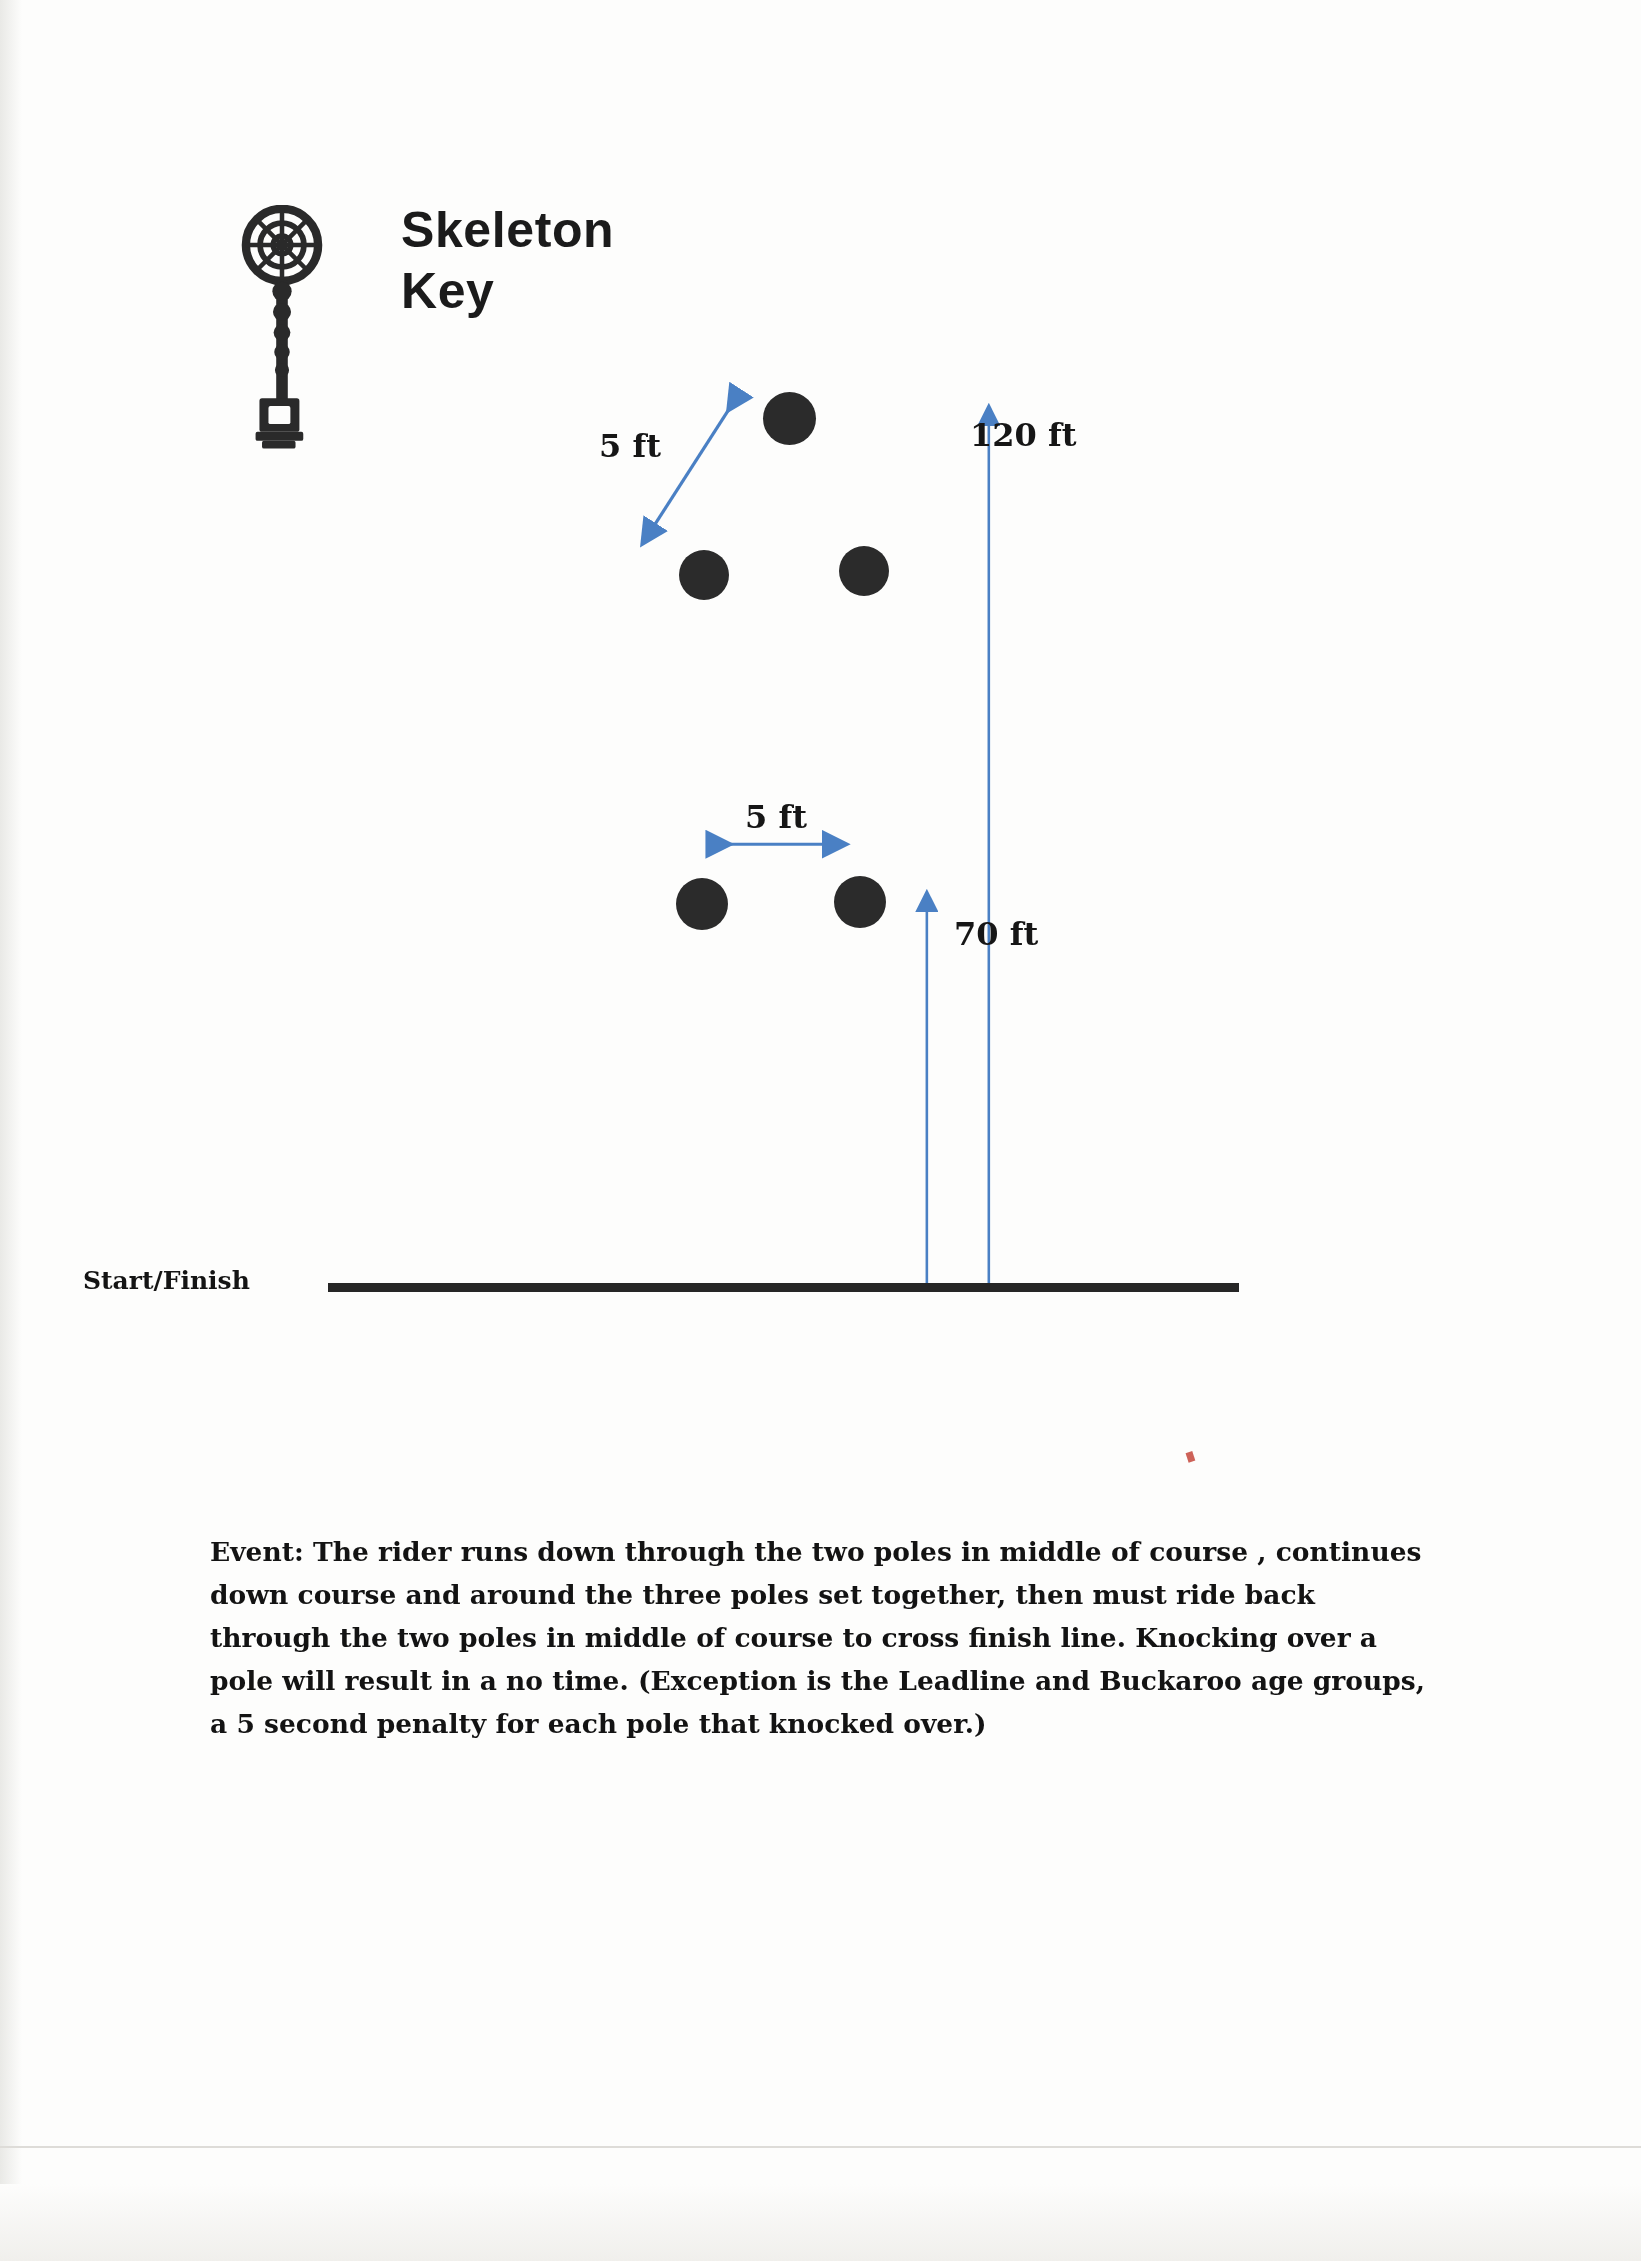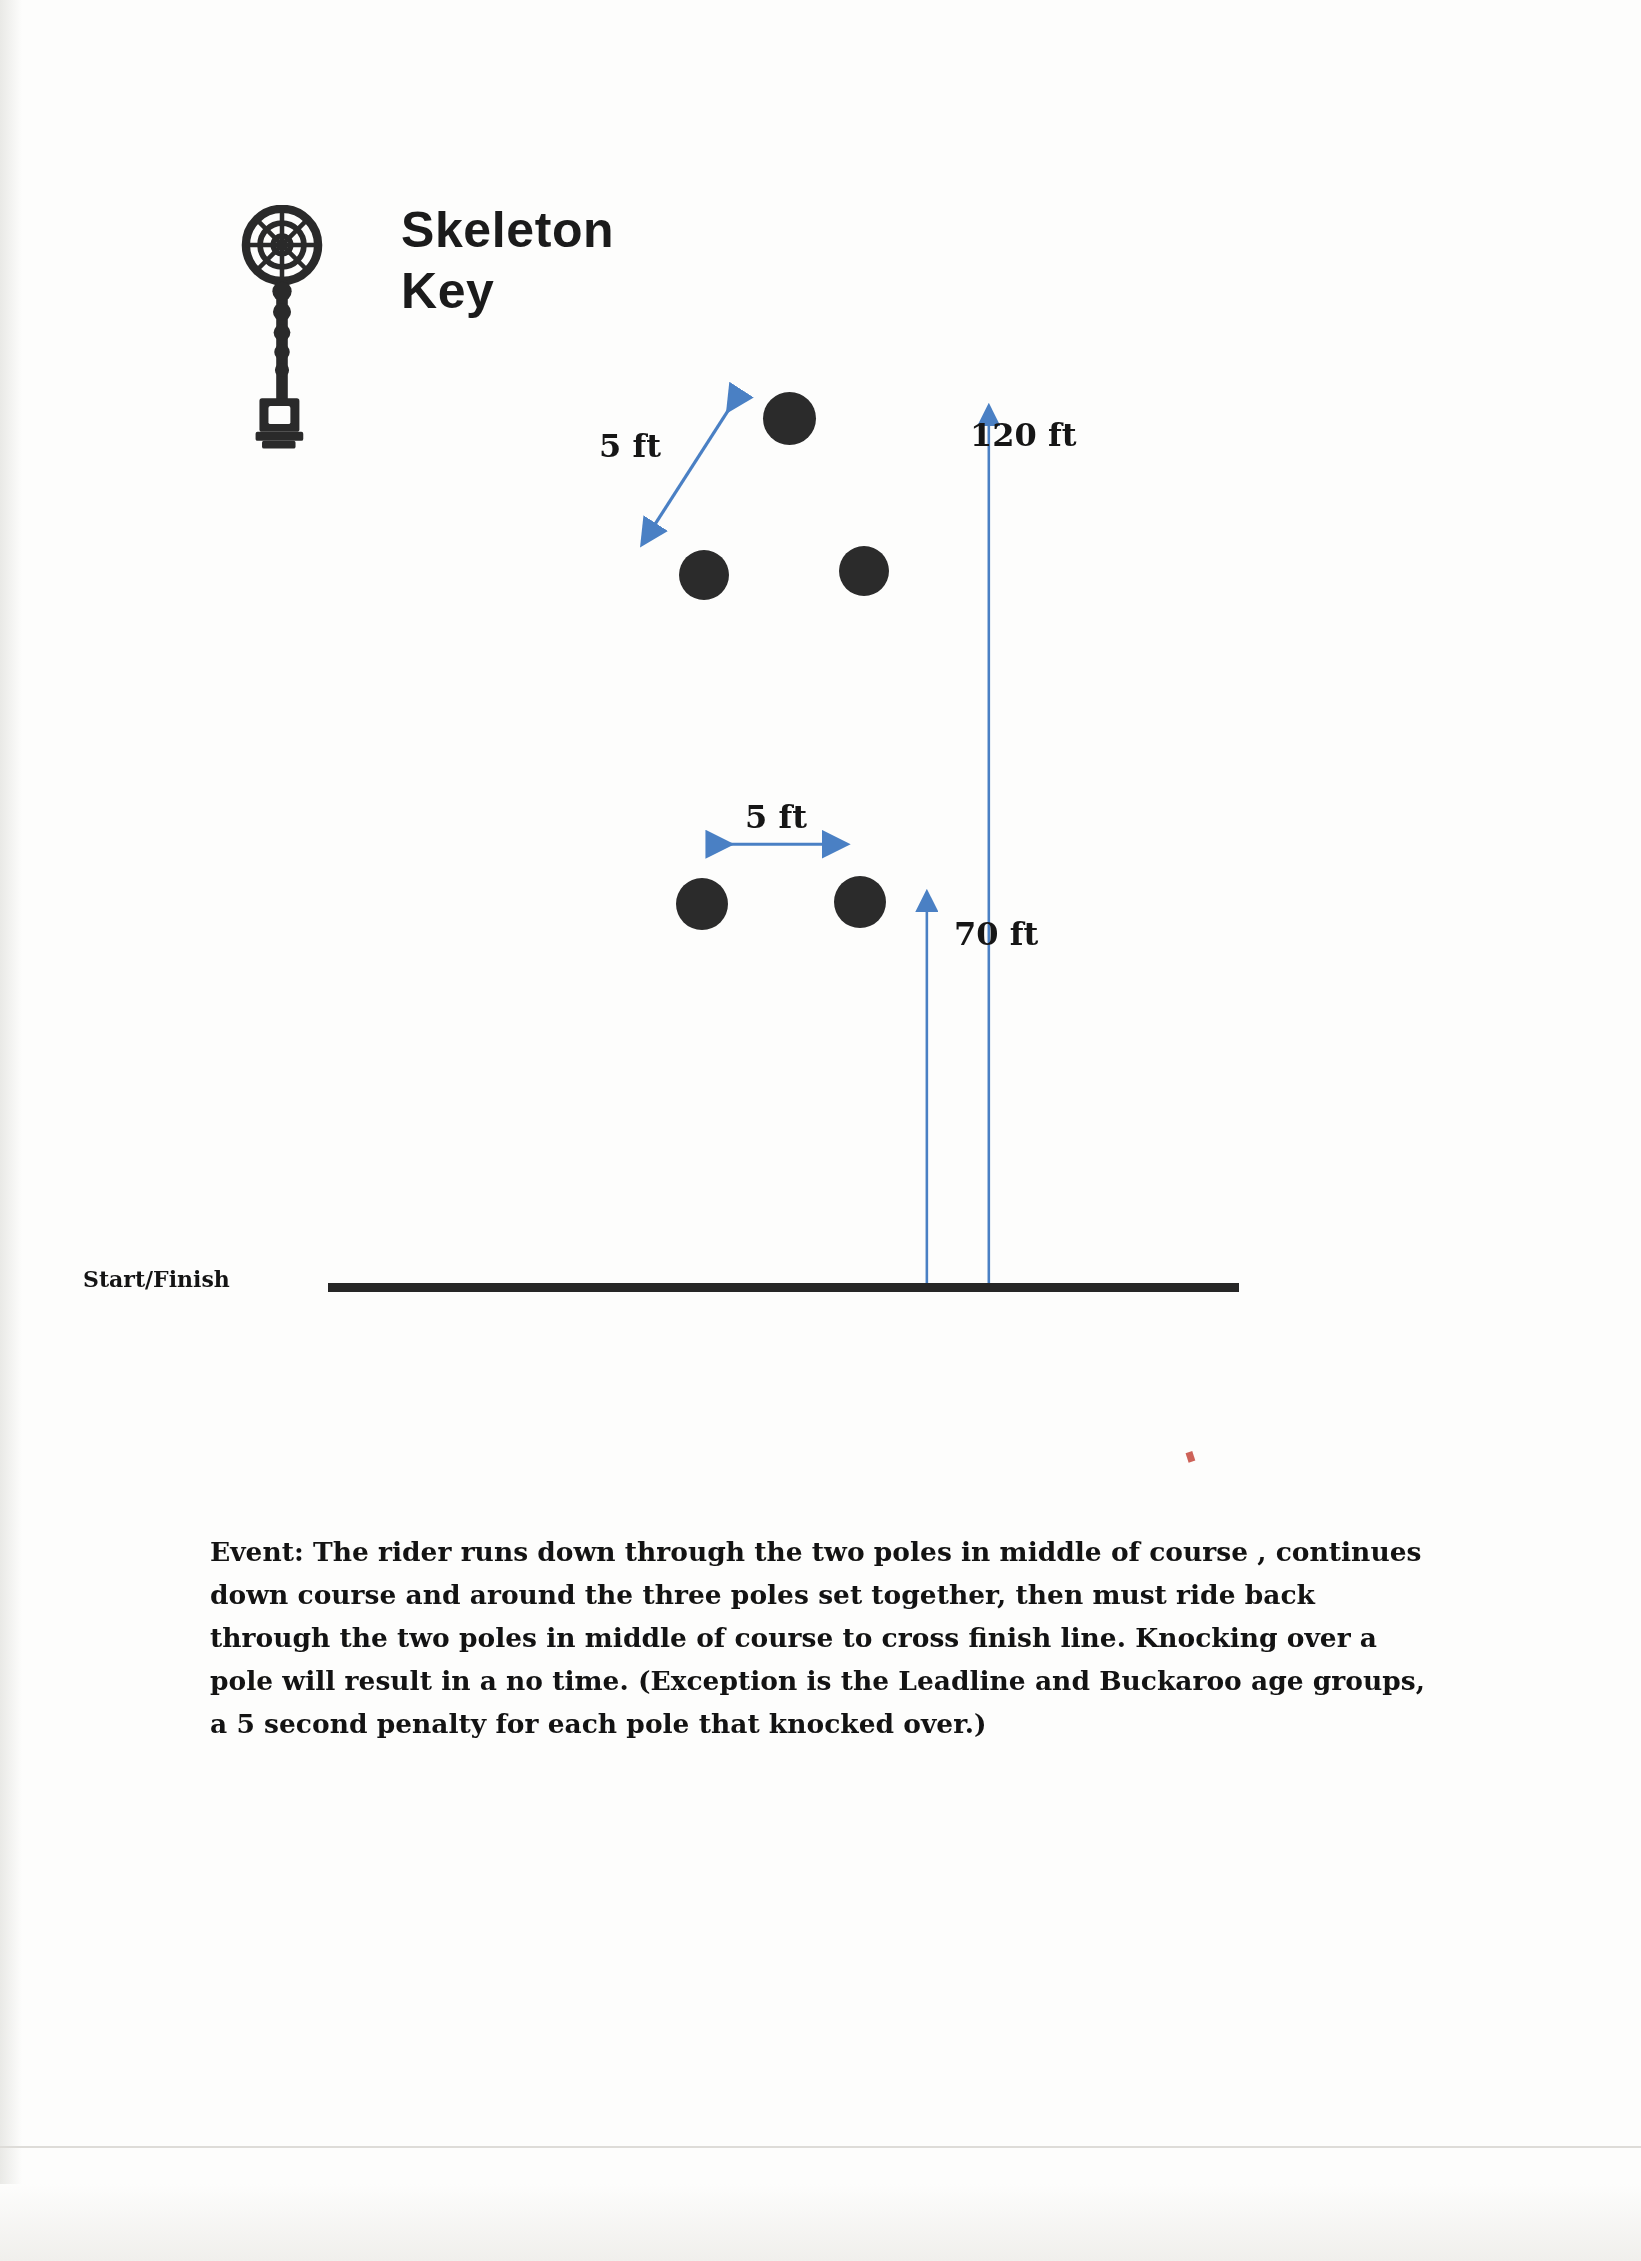--- a/index.html
+++ b/index.html
@@ -83,21 +83,21 @@
     font-size: 32px;
     color: #161616;
     white-space: nowrap;
   }
   .startfinish-label {
     position: absolute;
     left: 83px;
     top: 1266px;
     font-family: "DejaVu Serif", serif;
     font-weight: bold;
-    font-size: 22px;
+    font-size: 25px;
     color: #141414;
     white-space: nowrap;
   }
   .finish-line {
     position: absolute;
     left: 328px;
     top: 1283px;
     width: 911px;
     height: 9px;
     background: #262626;

